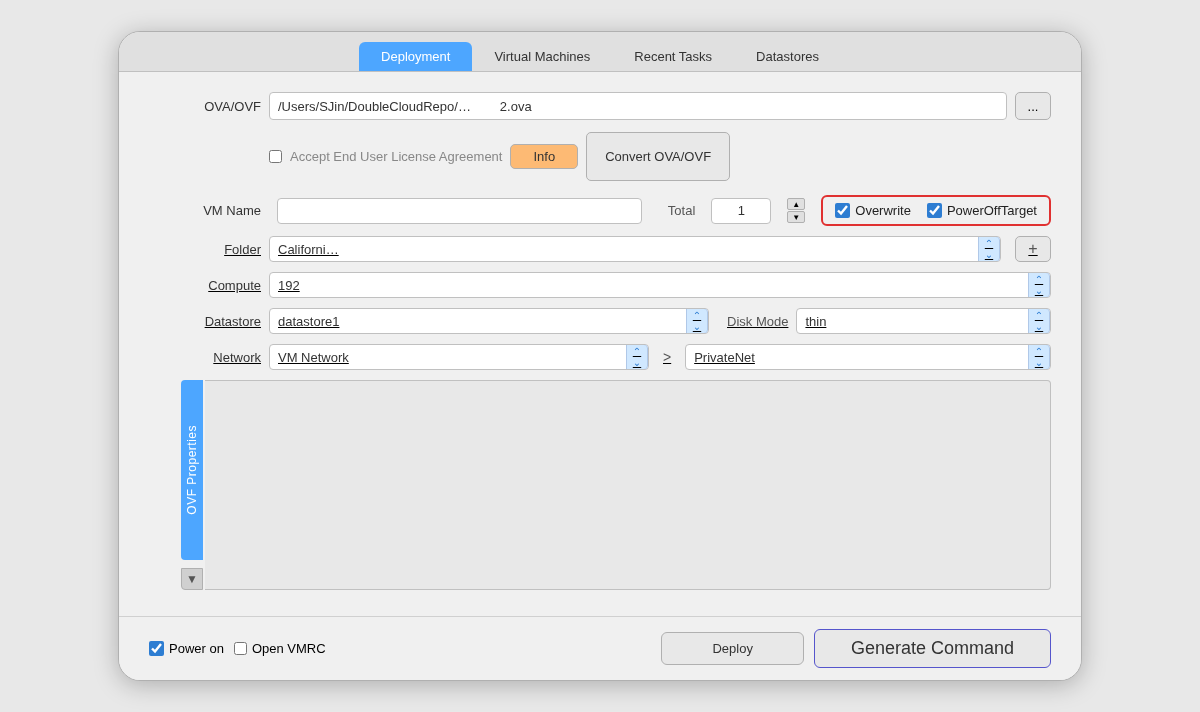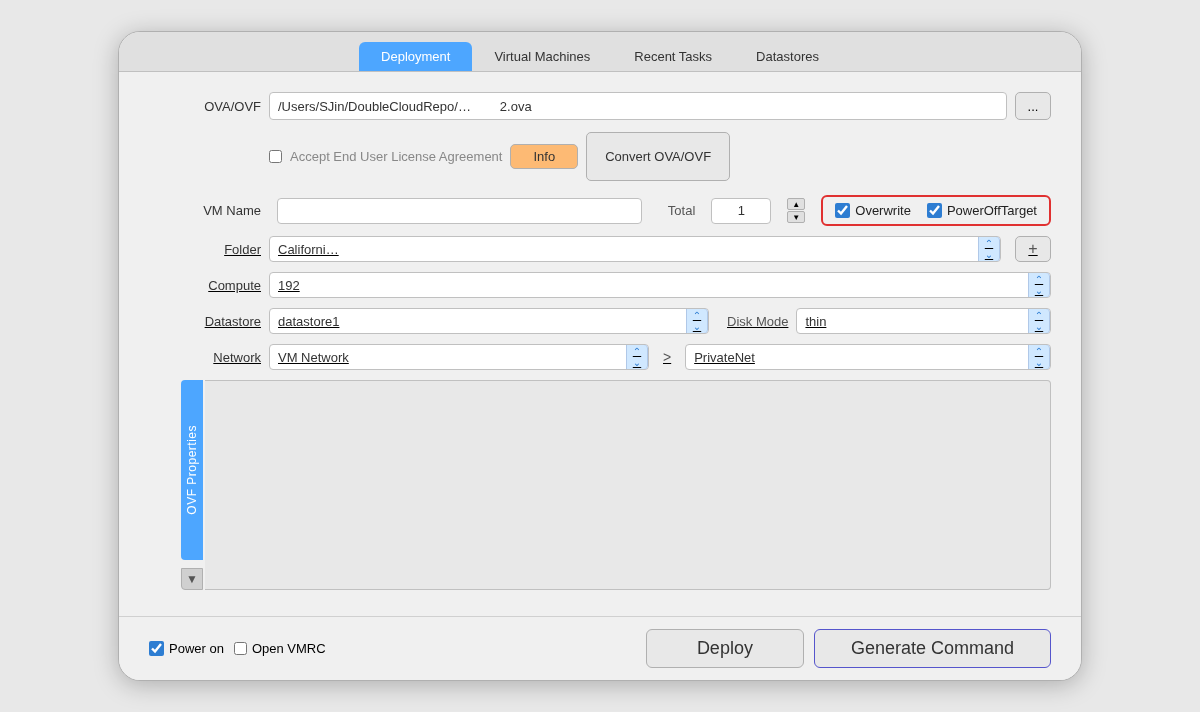--- a/index.html
+++ b/index.html
@@ -372,21 +372,21 @@
       width: 13px;
       height: 13px;
     }
     .spacer { flex: 1; }
     .btn-deploy {
       padding: 8px 50px;
       background: #e8e8e8;
       border: 1px solid #b0b0b0;
       border-radius: 6px;
       cursor: pointer;
-      font-size: 18px;
+      font-size: 13px;
       color: #333;
     }
     .btn-generate {
       padding: 8px 36px;
       background: #e8e8e8;
       border: 1.5px solid #5555cc;
       border-radius: 6px;
       cursor: pointer;
       font-size: 18px;
       color: #333;

